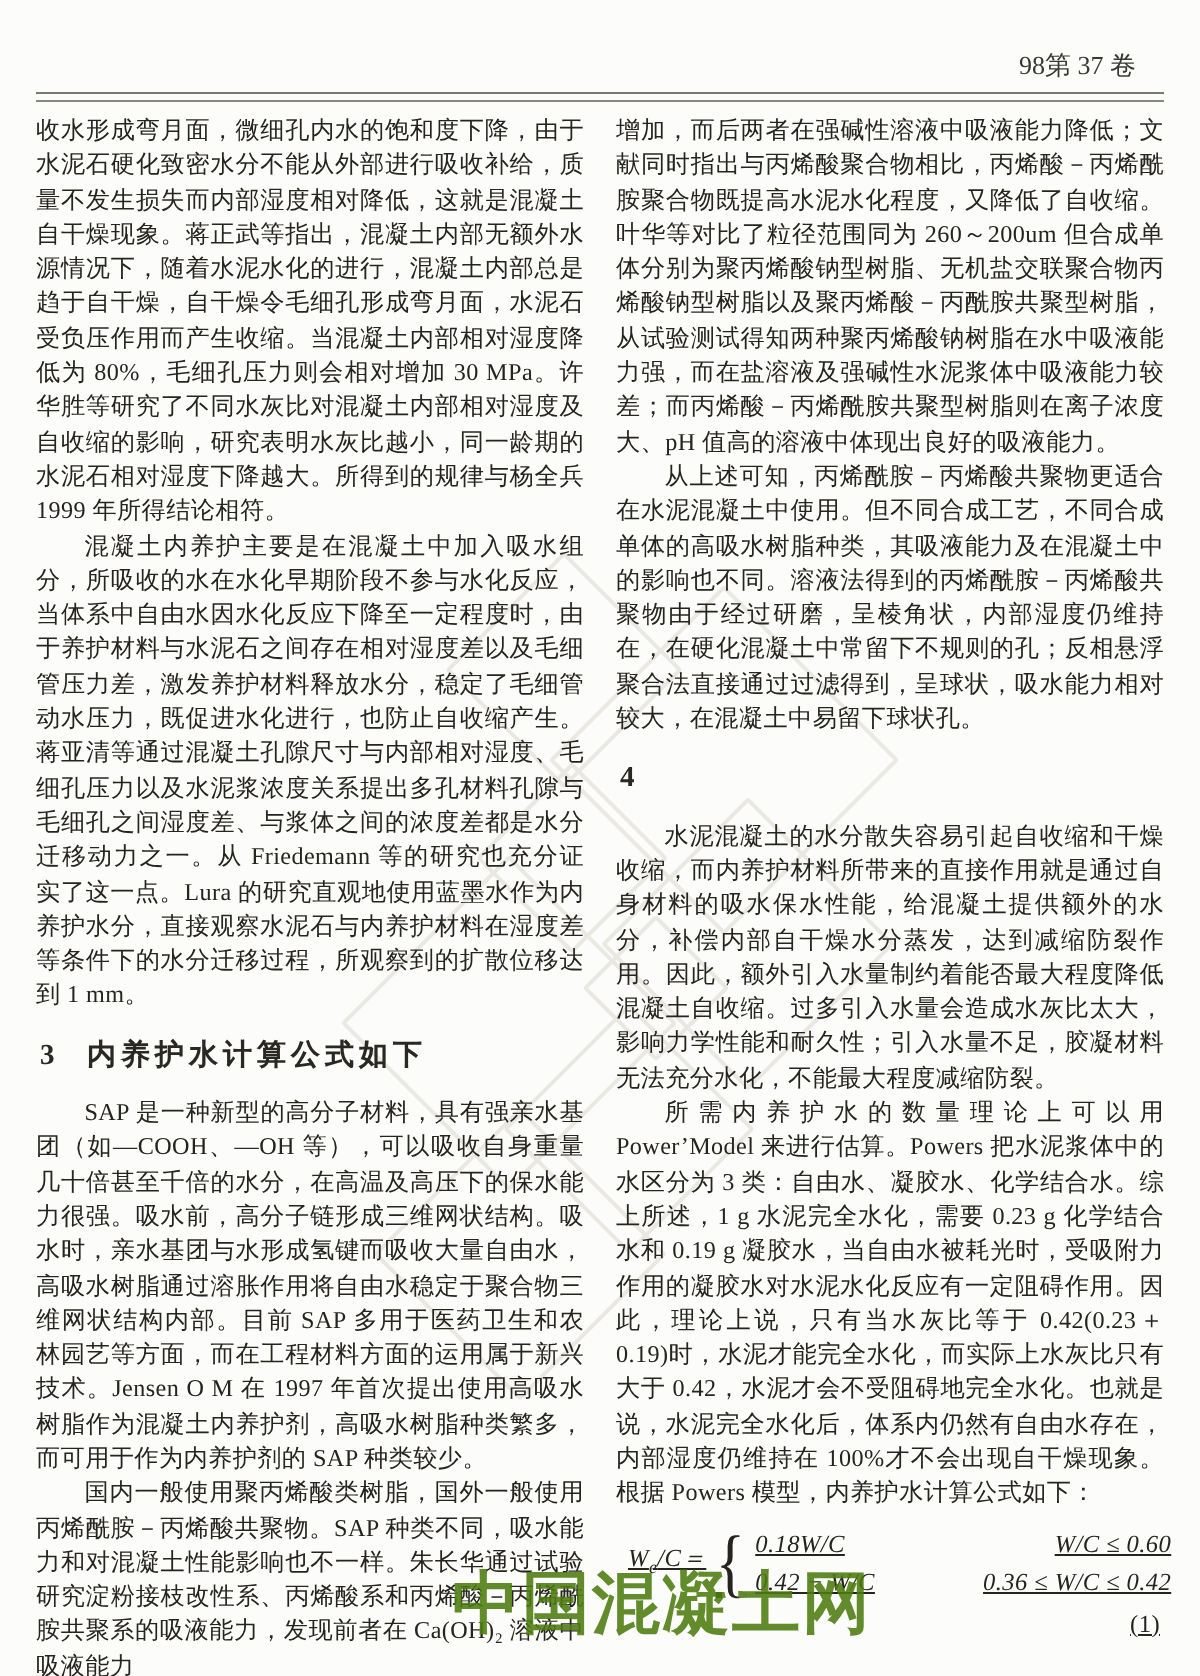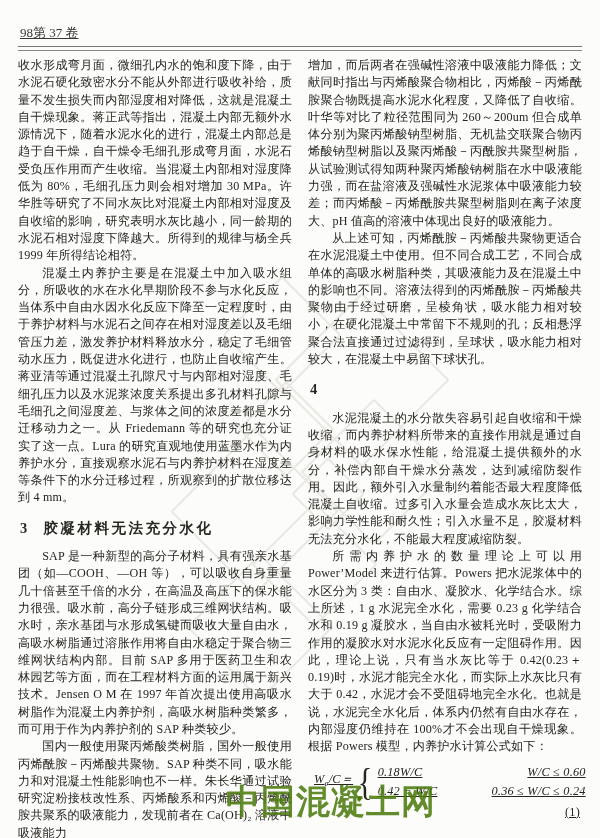--- a/index.html
+++ b/index.html
@@ -7,22 +7,22 @@
     position:relative;
     width:600px;height:838px;
     background:#fcfcfa;
     font-family:"Liberation Serif","DejaVu Serif",serif;
     color:#26241f;
     overflow:hidden;
   }
   
   .header{
     position:absolute;top:24px;left:20px;right:32px;
-    display:flex;justify-content:flex-start;align-items:baseline;
-    font-size:13px;color:#3a3833;text-decoration:underline;
+    display:flex;justify-content:flex-end;align-items:baseline;
+    font-size:13px;color:#3a3833;
   }
   .journal-title{letter-spacing:4px;font-size:14px;color:#33312c;}
   .double-rule{
     position:absolute;top:46px;left:18px;right:18px;height:3px;
     border-top:1.7px solid #7a776f;
     border-bottom:1px solid #8a877f;
   }
   
   .columns{
     position:absolute;top:57px;left:18px;right:18px;bottom:2px;
@@ -92,50 +92,50 @@
   <div class="header">
     <span>98</span>
     <span>第 37 卷</span>
   </div>
   <div class="double-rule"></div>
 
   <div class="columns">
 
     <div class="col">
       <p class="cont">收水形成弯月面，微细孔内水的饱和度下降，由于水泥石硬化致密水分不能从外部进行吸收补给，质量不发生损失而内部湿度相对降低，这就是混凝土自干燥现象。蒋正武等指出，混凝土内部无额外水源情况下，随着水泥水化的进行，混凝土内部总是趋于自干燥，自干燥令毛细孔形成弯月面，水泥石受负压作用而产生收缩。当混凝土内部相对湿度降低为 80%，毛细孔压力则会相对增加 30 MPa。许华胜等研究了不同水灰比对混凝土内部相对湿度及自收缩的影响，研究表明水灰比越小，同一龄期的水泥石相对湿度下降越大。所得到的规律与杨全兵 1999 年所得结论相符。</p>
-      <p>混凝土内养护主要是在混凝土中加入吸水组分，所吸收的水在水化早期阶段不参与水化反应，当体系中自由水因水化反应下降至一定程度时，由于养护材料与水泥石之间存在相对湿度差以及毛细管压力差，激发养护材料释放水分，稳定了毛细管动水压力，既促进水化进行，也防止自收缩产生。蒋亚清等通过混凝土孔隙尺寸与内部相对湿度、毛细孔压力以及水泥浆浓度关系提出多孔材料孔隙与毛细孔之间湿度差、与浆体之间的浓度差都是水分迁移动力之一。从 Friedemann 等的研究也充分证实了这一点。Lura 的研究直观地使用蓝墨水作为内养护水分，直接观察水泥石与内养护材料在湿度差等条件下的水分迁移过程，所观察到的扩散位移达到 4 mm。</p>
+      <p>混凝土内养护主要是在混凝土中加入吸水组分，所吸收的水在水化早期阶段不参与水化反应，当体系中自由水因水化反应下降至一定程度时，由于养护材料与水泥石之间存在相对湿度差以及毛细管压力差，激发养护材料释放水分，稳定了毛细管动水压力，既促进水化进行，也防止自收缩产生。蒋亚清等通过混凝土孔隙尺寸与内部相对湿度、毛细孔压力以及水泥浆浓度关系提出多孔材料孔隙与毛细孔之间湿度差、与浆体之间的浓度差都是水分迁移动力之一。从 Friedemann 等的研究也充分证实了这一点。Lura 的研究直观地使用蓝墨水作为内养护水分，直接观察水泥石与内养护材料在湿度差等条件下的水分迁移过程，所观察到的扩散位移达到 1 mm。</p>
       <div class="sec-heading">
         <span class="sec-num">3</span>
-        <span class="sec-title">胶凝材料无法充分水化</span>
+        <span class="sec-title">内养护水计算公式如下</span>
       </div>
       <p>SAP 是一种新型的高分子材料，具有强亲水基团（如—COOH、—OH 等），可以吸收自身重量几十倍甚至千倍的水分，在高温及高压下的保水能力很强。吸水前，高分子链形成三维网状结构。吸水时，亲水基团与水形成氢键而吸收大量自由水，高吸水树脂通过溶胀作用将自由水稳定于聚合物三维网状结构内部。目前 SAP 多用于医药卫生和农林园艺等方面，而在工程材料方面的运用属于新兴技术。Jensen O M 在 1997 年首次提出使用高吸水树脂作为混凝土内养护剂，高吸水树脂种类繁多，而可用于作为内养护剂的 SAP 种类较少。</p>
       <p>国内一般使用聚丙烯酸类树脂，国外一般使用丙烯酰胺－丙烯酸共聚物。SAP 种类不同，吸水能力和对混凝土性能影响也不一样。朱长华通过试验研究淀粉接枝改性系、丙烯酸系和丙烯酸－丙烯酰胺共聚系的吸液能力，发现前者在 Ca(OH)₂ 溶液中吸液能力</p>
     </div>
 
     <div class="col">
       <p class="cont">增加，而后两者在强碱性溶液中吸液能力降低；文献同时指出与丙烯酸聚合物相比，丙烯酸－丙烯酰胺聚合物既提高水泥水化程度，又降低了自收缩。叶华等对比了粒径范围同为 260～200um 但合成单体分别为聚丙烯酸钠型树脂、无机盐交联聚合物丙烯酸钠型树脂以及聚丙烯酸－丙酰胺共聚型树脂，从试验测试得知两种聚丙烯酸钠树脂在水中吸液能力强，而在盐溶液及强碱性水泥浆体中吸液能力较差；而丙烯酸－丙烯酰胺共聚型树脂则在离子浓度大、pH 值高的溶液中体现出良好的吸液能力。</p>
-      <p>从上述可知，丙烯酰胺－丙烯酸共聚物更适合在水泥混凝土中使用。但不同合成工艺，不同合成单体的高吸水树脂种类，其吸液能力及在混凝土中的影响也不同。溶液法得到的丙烯酰胺－丙烯酸共聚物由于经过研磨，呈棱角状，吸水能力相对较小，在硬化混凝土中常留下不规则的孔；反相悬浮聚合法直接通过过滤得到，呈球状，吸水能力相对较大，在混凝土中易留下球状孔。</p>
+      <p>从上述可知，丙烯酰胺－丙烯酸共聚物更适合在水泥混凝土中使用。但不同合成工艺，不同合成单体的高吸水树脂种类，其吸液能力及在混凝土中的影响也不同。溶液法得到的丙烯酰胺－丙烯酸共聚物由于经过研磨，呈棱角状，内部湿度仍维持在，在硬化混凝土中常留下不规则的孔；反相悬浮聚合法直接通过过滤得到，呈球状，吸水能力相对较大，在混凝土中易留下球状孔。</p>
       <div class="sec-heading">
         <span class="sec-num">4</span>
       </div>
       <p>水泥混凝土的水分散失容易引起自收缩和干燥收缩，而内养护材料所带来的直接作用就是通过自身材料的吸水保水性能，给混凝土提供额外的水分，补偿内部自干燥水分蒸发，达到减缩防裂作用。因此，额外引入水量制约着能否最大程度降低混凝土自收缩。过多引入水量会造成水灰比太大，影响力学性能和耐久性；引入水量不足，胶凝材料无法充分水化，不能最大程度减缩防裂。</p>
       <p>所需内养护水的数量理论上可以用 Power’Model 来进行估算。Powers 把水泥浆体中的水区分为 3 类：自由水、凝胶水、化学结合水。综上所述，1 g 水泥完全水化，需要 0.23 g 化学结合水和 0.19 g 凝胶水，当自由水被耗光时，受吸附力作用的凝胶水对水泥水化反应有一定阻碍作用。因此，理论上说，只有当水灰比等于 0.42(0.23＋0.19)时，水泥才能完全水化，而实际上水灰比只有大于 0.42，水泥才会不受阻碍地完全水化。也就是说，水泥完全水化后，体系内仍然有自由水存在，内部湿度仍维持在 100%才不会出现自干燥现象。根据 Powers 模型，内养护水计算公式如下：</p>
 
       <div class="formula">
         <div class="formula-row">
           <span class="f-lhs"><span>W</span><sub>e</sub><span>/C＝</span></span>
           <span class="f-brace">{</span>
           <span class="f-cases">
             <span class="f-case">
               <span class="f-val">0.18W/C</span>
               <span class="f-cond">W/C ≤ 0.60</span>
             </span>
             <span class="f-case">
               <span class="f-val">0.42 − W/C</span>
-              <span class="f-cond">0.36 ≤ W/C ≤ 0.24</span>
+              <span class="f-cond">0.36 ≤ W/C ≤ 0.42</span>
             </span>
           </span>
         </div>
         <div class="f-num">(1)</div>
       </div>
     </div>
   </div>
 
   <div class="wm-text">中国混凝土网</div>
 

